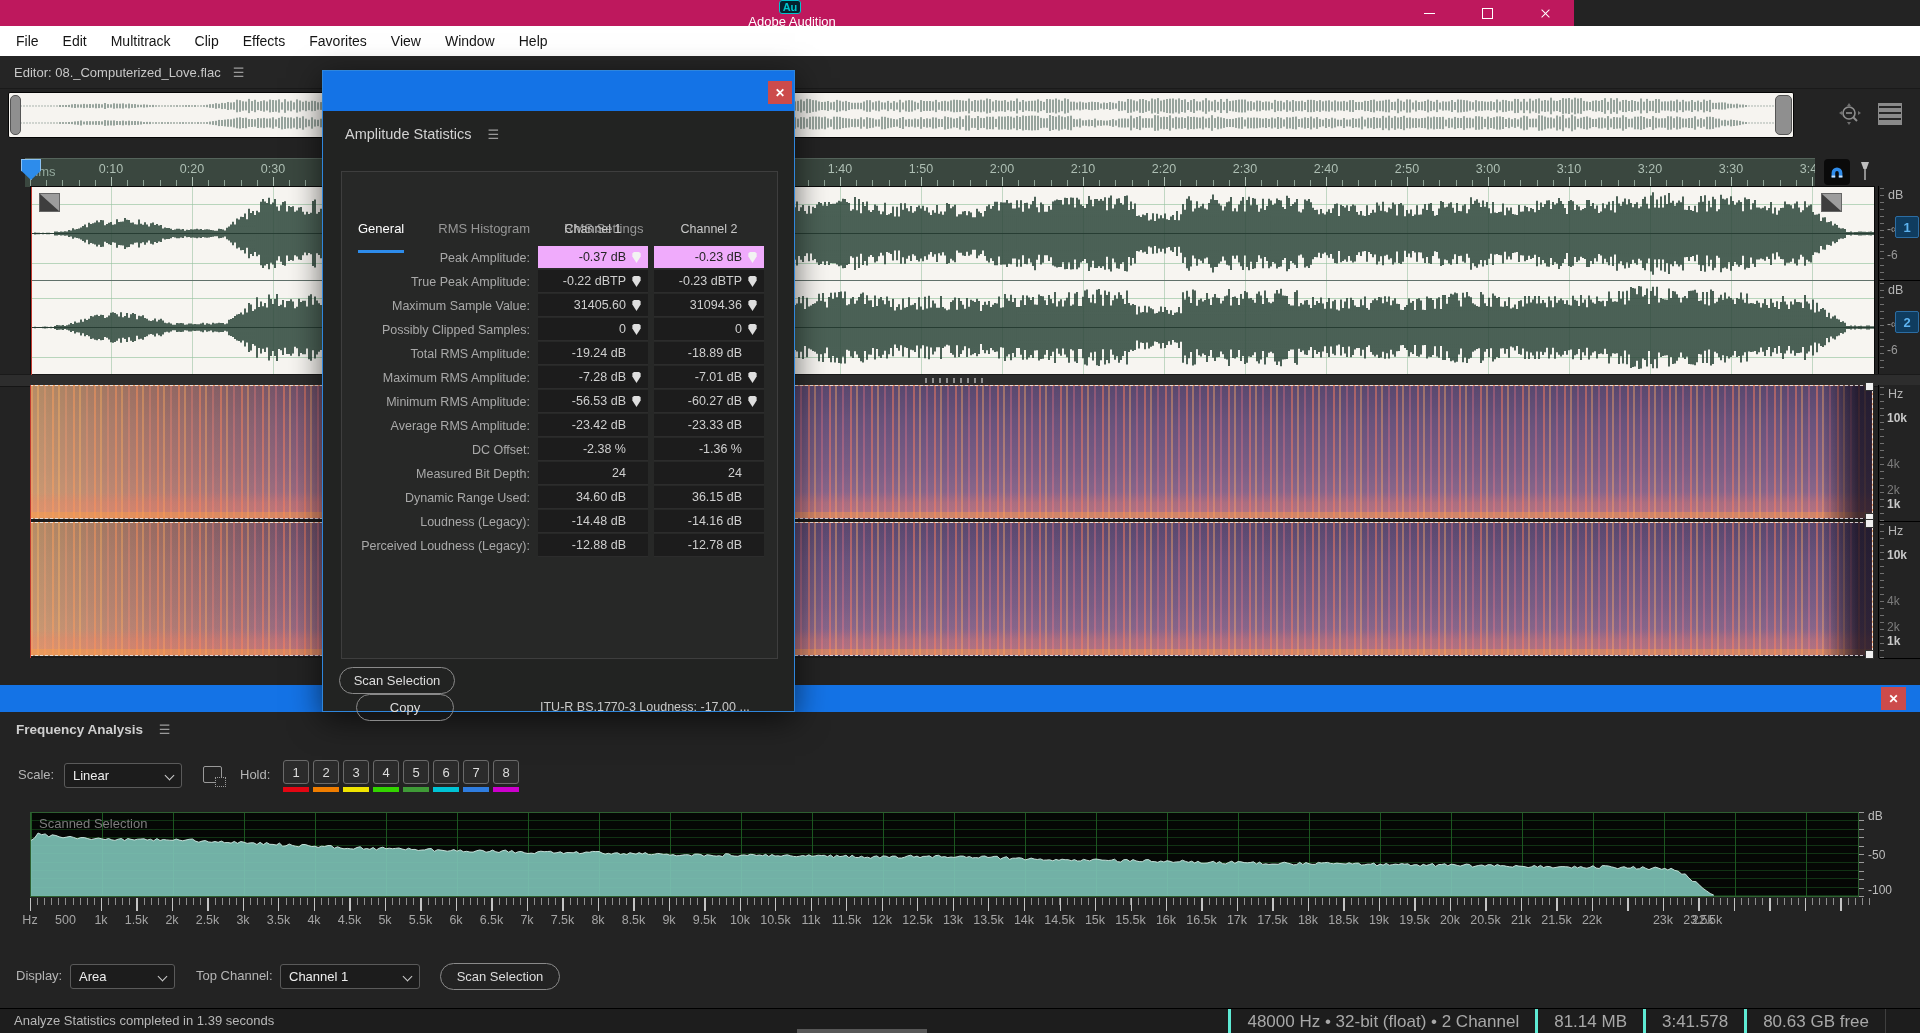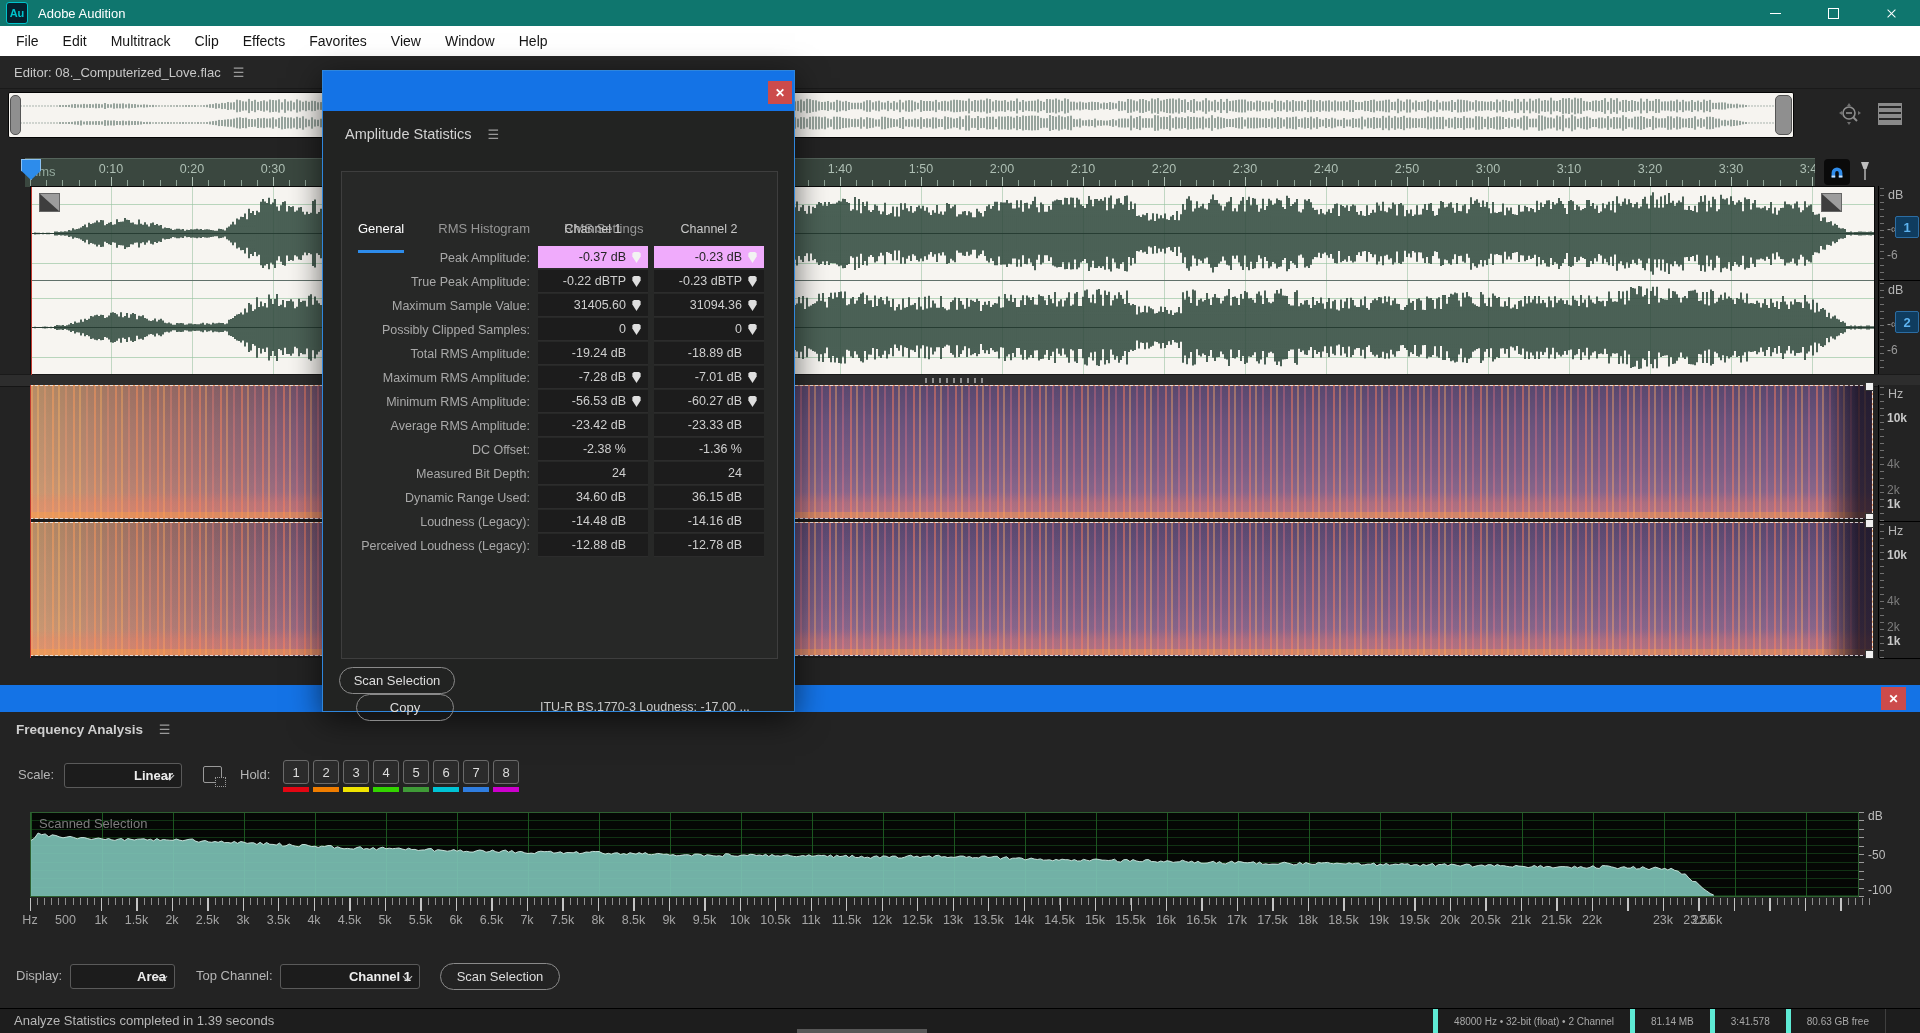--- a/index.html
+++ b/index.html
@@ -1,21 +1,21 @@
 <!DOCTYPE html>
 <html><head>
 <meta charset="utf-8">
 <style>
   html,body{margin:0;padding:0;background:#0b0b0b;}
   #app{position:relative;width:1920px;height:1033px;overflow:hidden;background:#232323;
        font-family:"Liberation Sans",sans-serif;color:#ccc;-webkit-font-smoothing:antialiased;}
   .abs{position:absolute;}
 
   
-  .titlebar{position:absolute;top:0;left:0;width:1920px;height:26px;background:#0f766e;display:flex;align-items:center;}
+  .titlebar{position:absolute;top:0;left:0;width:1574px;height:26px;background:#be185d;display:flex;align-items:center;flex-direction:column;}
   .au-logo{width:20px;height:20px;margin-left:6px;background:#05222e;border:1px solid #00c4cc;border-radius:3px;
            color:#00c4cc;font-size:11px;font-weight:bold;display:flex;align-items:center;justify-content:center;}
   .win-title{color:#fff;font-size:13px;margin-left:10px;}
   .win-controls{position:absolute;right:0;top:0;height:26px;display:flex;}
   .win-btn{width:58px;height:26px;display:flex;align-items:center;justify-content:center;}
   .gl-min{width:11px;height:1px;background:#fff;}
   .gl-max{width:9px;height:9px;border:1px solid #fff;}
   .gl-x{position:relative;width:11px;height:11px;}
   .gl-x:before,.gl-x:after{content:"";position:absolute;left:5px;top:0;width:1px;height:11px;background:#fff;}
   .gl-x:before{transform:rotate(45deg);} .gl-x:after{transform:rotate(-45deg);}
@@ -96,21 +96,21 @@
   .panel-close{position:absolute;right:14px;top:2px;width:25px;height:23px;background:#cc4b4b;color:#fff;
                font-size:12px;font-weight:bold;display:flex;align-items:center;justify-content:center;}
 
   
   .freq-panel{position:absolute;top:712px;left:0;width:1920px;height:296px;background:#232323;overflow:hidden;}
   .fp-title{position:absolute;top:10px;left:16px;font-size:13.5px;color:#cfcfcf;font-weight:bold;}
   .fp-title .burger{font-weight:normal;}
   .fp-controls{position:absolute;top:44px;left:0;width:1920px;height:48px;}
   .fp-label{font-size:13px;color:#b5b5b5;}
   .dd{position:absolute;height:25px;background:#1c1c1c;border:1px solid #5a5a5a;border-radius:3px;color:#eee;
-      font-size:13px;font-weight:bold;display:flex;align-items:center;padding:0 8px;box-sizing:border-box;justify-content:flex-end;}
+      font-size:13px;font-weight:normal;display:flex;align-items:center;padding:0 8px;box-sizing:border-box;}
   .dd .chev{position:absolute;right:8px;top:8px;width:6px;height:6px;border-right:1.5px solid #ccc;border-bottom:1.5px solid #ccc;transform:rotate(45deg);}
   .snapshot{position:absolute;width:17px;height:15px;border:1.5px solid #9a9a9a;border-radius:2px;}
   .snapshot i{position:absolute;right:-5px;bottom:-5px;width:9px;height:8px;border:1.5px dotted #9a9a9a;background:#232323;}
   .hold-wrap{position:absolute;left:283px;top:4px;display:flex;gap:4px;}
   .hold-item{width:26px;}
   .hold-btn{width:26px;height:24px;background:#2b2b2b;border:1px solid #6a6a6a;border-radius:3px;color:#ddd;
             font-size:13px;display:flex;align-items:center;justify-content:center;box-sizing:border-box;}
   .hold-color{width:26px;height:5px;margin-top:3px;}
 
   .freq-graph{position:absolute;top:100px;left:30px;width:1827px;height:83px;background:#050705;border:1px solid #2e5f31;
@@ -130,21 +130,21 @@
 
   .fp-bottom{position:absolute;top:250px;left:0;width:1920px;height:34px;}
   .pill-btn{position:absolute;height:27px;border:1.5px solid #8a8a8a;border-radius:14px;color:#ddd;font-size:13px;
             display:flex;align-items:center;justify-content:center;background:transparent;box-sizing:border-box;}
   .advanced-clip{position:absolute;top:278px;left:34px;width:120px;height:9px;overflow:hidden;color:#b5b5b5;font-size:13px;margin-top:32px;}
 
   
   .statusbar{position:absolute;top:1008px;left:0;width:1920px;height:25px;background:#1d1d1d;border-top:1px solid #000;}
   .sb-left{position:absolute;left:14px;top:4px;font-size:13px;color:#b8b8b8;}
   .sb-right{position:absolute;right:34px;top:0;height:25px;display:flex;align-items:center;border-right:1px solid #3f3f3f;}
-  .sb-item{font-size:10px;color:#a8a8a8;padding:0 16px;border-left:5px solid #5eead4;line-height:25px;}
+  .sb-item{font-size:17px;color:#a8a8a8;padding:0 16px;border-left:3px solid #5eead4;line-height:25px;}
   .hscroll-thumb{position:absolute;left:797px;bottom:0;width:130px;height:5px;background:#575757;}
 
   
   .dialog{position:absolute;left:322px;top:70px;width:473px;height:642px;background:#222322;border:1px solid #2f86dc;
           box-shadow:0 8px 30px rgba(0,0,0,.6);z-index:50;box-sizing:border-box;}
   .dlg-titlebar{position:absolute;left:0;top:0;width:100%;height:40px;background:#1473e6;}
   .dlg-close{position:absolute;right:2px;top:10px;width:24px;height:23px;background:#cc4b4b;color:#fff;font-size:12px;
              font-weight:bold;display:flex;align-items:center;justify-content:center;}
   .dlg-title{position:absolute;left:22px;top:55px;font-size:14.5px;color:#d2d2d2;}
   .dlg-frame{position:absolute;left:18px;top:100px;width:437px;height:488px;background:#272827;border:1px solid #3e3e3e;box-sizing:border-box;}

